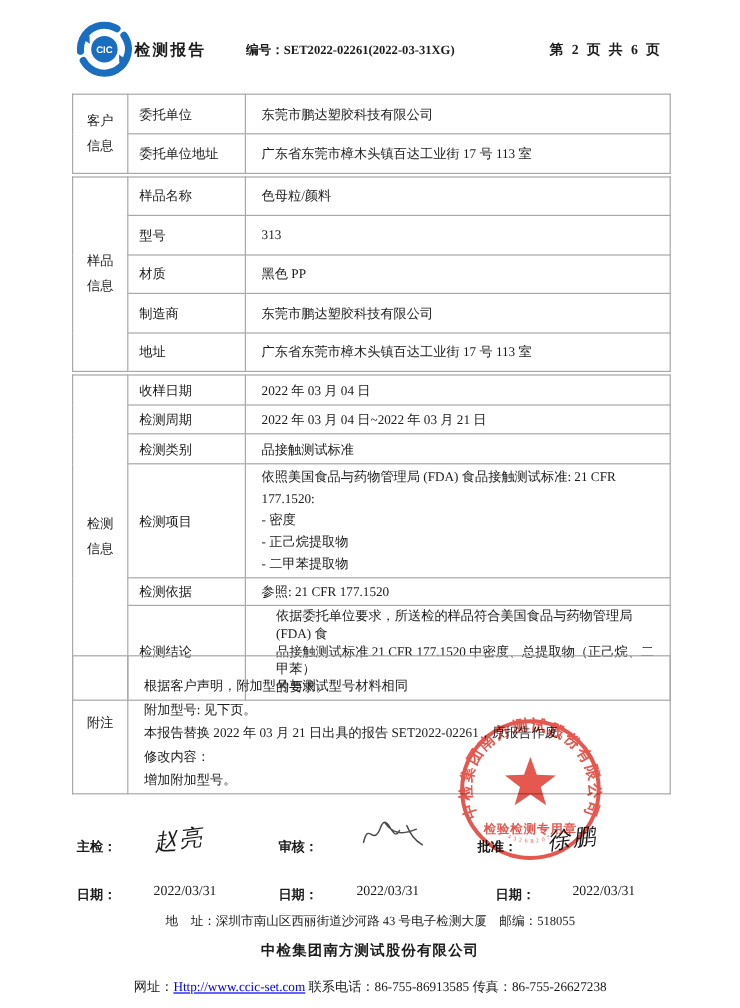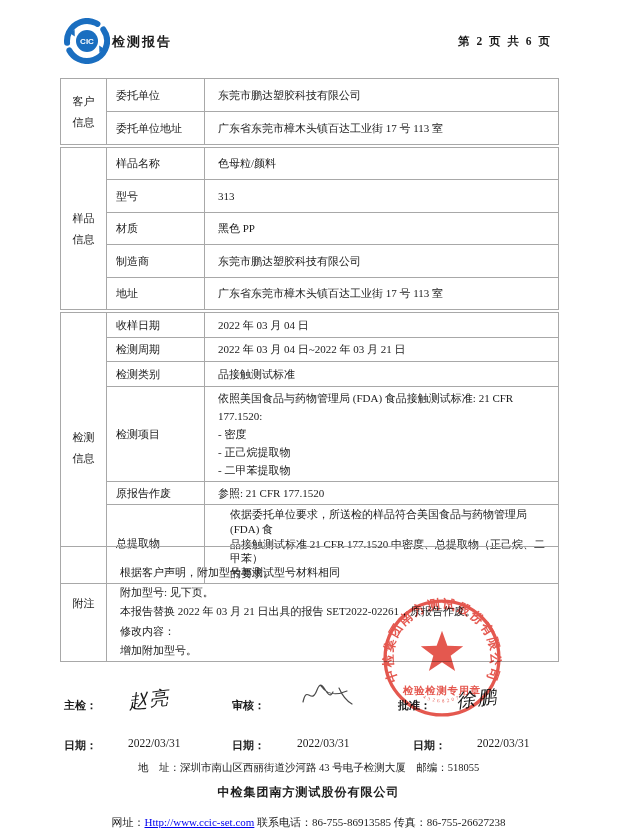--- a/index.html
+++ b/index.html
@@ -46,20 +46,21 @@
 <div id="page">
 
   <svg id="logo" viewBox="0 0 46 46">
     <circle cx="23" cy="23" r="20" fill="none" stroke="#1a6ec0" stroke-width="6" stroke-dasharray="44 8 44 8" stroke-linecap="round" transform="rotate(25 23 23)"></circle>
     <path d="M 23,3 l 5,4 l -6,3 z" fill="#1a6ec0" transform="rotate(115 23 23)"></path>
     <path d="M 23,3 l 5,4 l -6,3 z" fill="#1a6ec0" transform="rotate(-65 23 23)"></path>
     <circle cx="23" cy="23" r="11" fill="#1a6ec0"></circle>
     <text x="23" y="26" text-anchor="middle" font-size="8" font-weight="bold" fill="#ffffff" font-family="Liberation Sans, sans-serif">CIC</text>
   </svg>
   <div class="hdr-title">检测报告</div>
+  <div class="hdr-no">编号：SET2022-02261(2022-03-31XG)</div>
   <div class="hdr-page">第 2 页 共 6 页</div>
 
   <table class="sec" style="top:78px">
     <colgroup>
         <col class="c1">
         <col class="c2">
         <col class="c3">
       </colgroup>
     <tbody>
         <tr style="height:33px">
@@ -127,25 +128,25 @@
     </tr>
     <tr style="height:91px">
       <td class="field">检测项目</td>
       <td class="value pre lh18">依照美国食品与药物管理局 (FDA) 食品接触测试标准: 21 CFR
 177.1520:
 - 密度
 - 正己烷提取物
 - 二甲苯提取物</td>
     </tr>
     <tr style="height:23px">
-      <td class="field">原报告作废</td>
+      <td class="field">检测依据</td>
       <td class="value">参照: 21 CFR 177.1520</td>
     </tr>
     <tr style="height:44px">
-      <td class="field">总提取物</td>
+      <td class="field">检测结论</td>
       <td class="value pre lh15">依据委托单位要求，所送检的样品符合美国食品与药物管理局 (FDA) 食
 品接触测试标准 21 CFR 177.1520 中密度、总提取物（正己烷、二甲苯）
 的要求。</td>
     </tr>
   </tbody>
     </table>
 
   <table class="sec" style="top:546px">
     <colgroup>
         <col class="c1">

